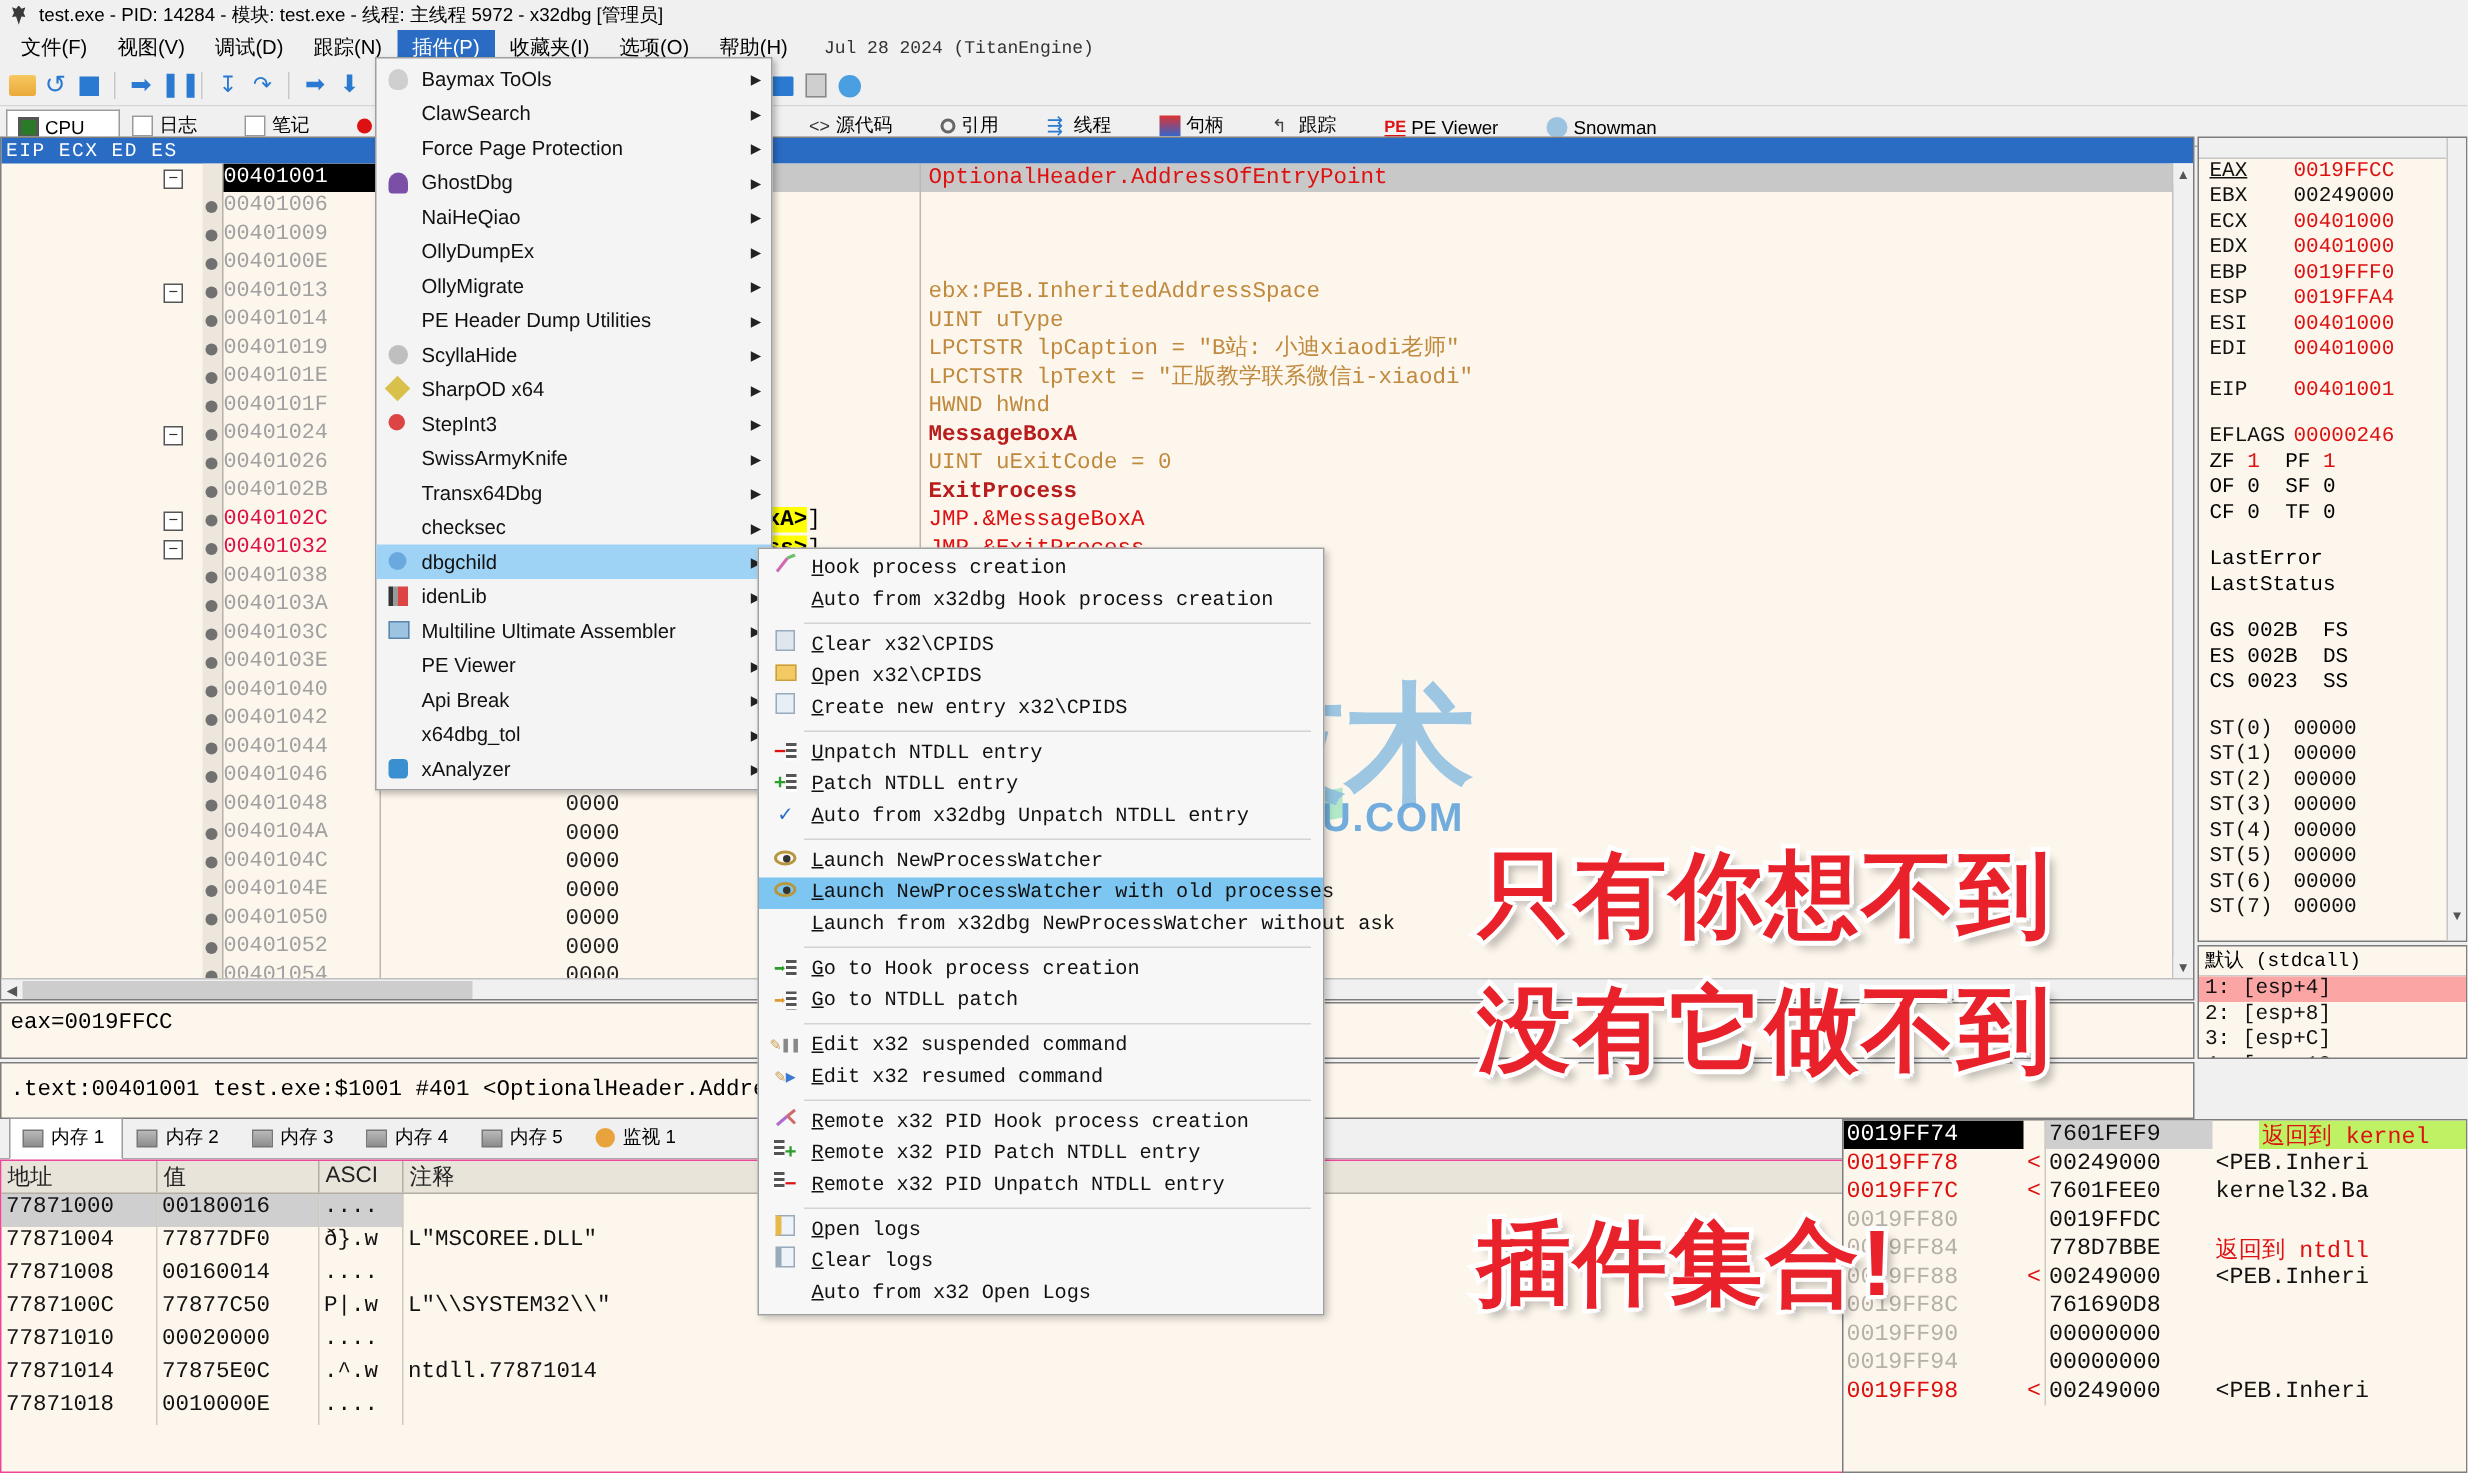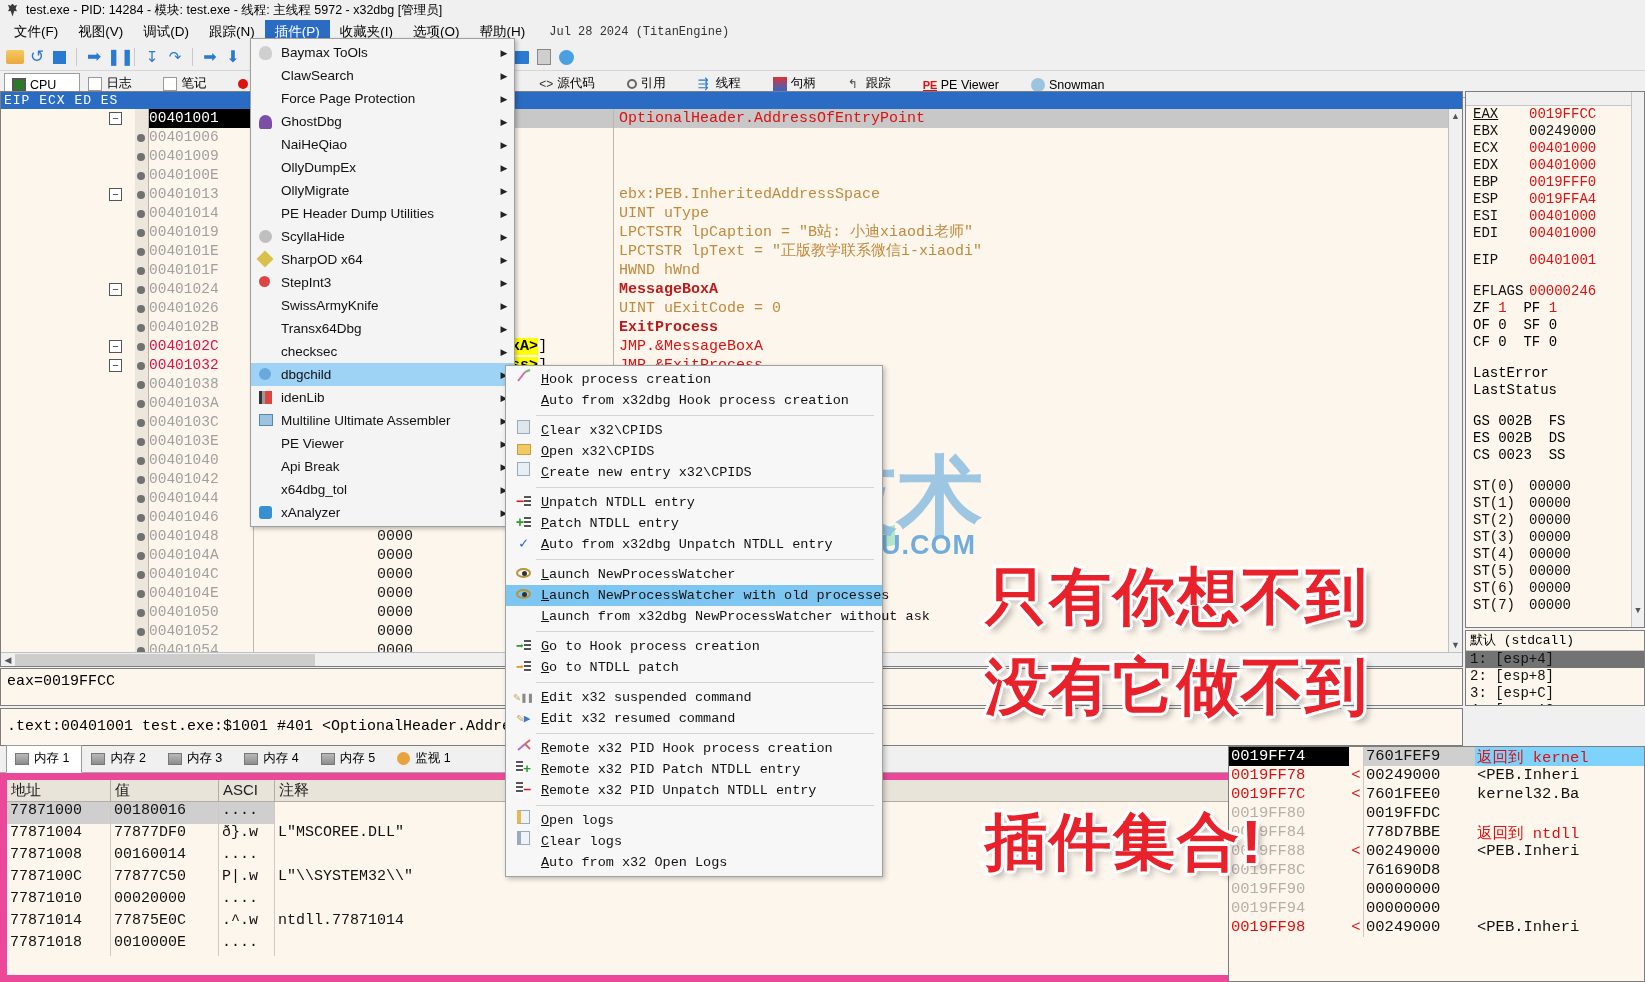--- a/index.html
+++ b/index.html
@@ -103,51 +103,51 @@
   .rval{ color:#d11;}
   .rval.blk{ color:#111;}
   .rgap{ height:9px;}
   .fl1{ color:#d11;}
   .regscroll{ position:absolute; right:0; top:0; bottom:0; width:13px; background:#f0f0f0; border-left:1px solid #c6c6c6;}
 
   
   .argpanel{ position:absolute; right:0; bottom:40px; width:180px; height:76px; background:#fdf6ec;
              border:1px solid #7d7d7d; font-family:"Liberation Mono",monospace; font-size:14px; overflow:hidden;}
   .argrow{ height:17px; line-height:17px; padding-left:4px; color:#111;}
-  .argrow.sel{ background:#737373;}
+  .argrow.sel{ background:#fca5a5;}
   .argtitle{ height:20px;line-height:20px;padding-left:4px;font-size:13px;border-bottom:1px solid #ccc;}
 
   
   .bottom{ position:absolute; left:0; right:0; bottom:0; height:236px; }
   .dumpbox{ position:absolute; left:0; top:0; width:1400px; bottom:0; }
   .dumptabs{ height:27px; display:flex; align-items:flex-end; background:#f0f0f0; padding-left:6px; border-bottom:1px solid #a8a8a8;}
   .dtab{ display:flex;align-items:center;gap:5px;padding:4px 12px 5px 8px;font-size:12.5px;border:1px solid transparent;border-bottom:none;}
   .dtab.sel{ background:#fff;border-color:#9c9c9c;border-bottom:1px solid #fff;margin-bottom:-1px;}
-  .dumpgrid{ position:absolute; left:0; right:0; top:27px; bottom:0; background:#fdf6ec; border:7px solid #ec4899; overflow:hidden;}
+  .dumpgrid{ position:absolute; left:0; right:0; top:27px; bottom:0; background:#fdf6ec; border:1px solid #ec4899; overflow:hidden;}
   .dhdr{ height:22px; display:flex; background:#e9e4da; border-bottom:1px solid #b3ada4; font-size:15px;}
   .dhdr div{ padding:1px 4px; border-right:1px solid #b3ada4; color:#222;}
   .drow{ height:22px; display:flex; font-family:"Liberation Mono",monospace; font-size:15px; color:#111;}
   .drow div{ padding:0 3px; border-right:1px solid #cfc9c0; white-space:nowrap; overflow:hidden;}
   .c-addr{ width:104px;}
   .c-val{ width:108px;}
   .c-ascii{ width:56px;}
   .c-cmt{ flex:1; border-right:none;font-family:Liberation Mono, monospace;}
   .drow.first .c-addr, .drow.first .c-val, .drow.first .c-ascii{ background:#cfcfcf;}
 
   .stackbox{ position:absolute; right:0; top:0; width:417px; bottom:0; background:#fdf6ec; border:1px solid #7d7d7d; overflow:hidden;}
   .srow{ height:19px; display:flex; font-family:"Liberation Mono",monospace; font-size:15.5px;}
   .srow div{ padding:0 2px; white-space:nowrap;}
   .s-addr{ width:120px; color:#d11;}
   .s-mark{ width:14px; color:#d11; text-align:center;}
   .s-val{ width:112px; color:#111; border-left:1px solid #cfc9c0;}
   .s-cmt{ flex:1; color:#d11;}
   .s-cmt.blk{ color:#111;}
   .srow.first .s-addr{ background:#000; color:#fff;}
   .srow.first .s-val{ background:#cfcfcf;}
-  .srow.first .s-cmt{ background:#7dd3fc;}
+  .srow.first .s-cmt{ background:#bef264;margin-left:31px;}
   .srow.grey .s-addr{ color:#b5b0a8;}
 
   
   .pmenu{ position:absolute; left:250px; top:38px; width:265px; background:#f4f4f4;
           border:1px solid #a0a0a0; box-shadow:2px 2px 4px rgba(0,0,0,.25); z-index:50; padding:2px 0;}
   .pitem{ height:23px; display:flex; align-items:center; font-family:Liberation Sans, sans-serif; font-size:13.5px; color:#111; position:relative;}
   .pitem.sel{ background:#9fd3f5;}
   .pico{ width:30px; height:23px; position:relative; flex:none;}
   .plabel{ flex:1; white-space:nowrap;}
   .parrow{ width:20px; text-align:center; font-size:9px; color:#222;}

